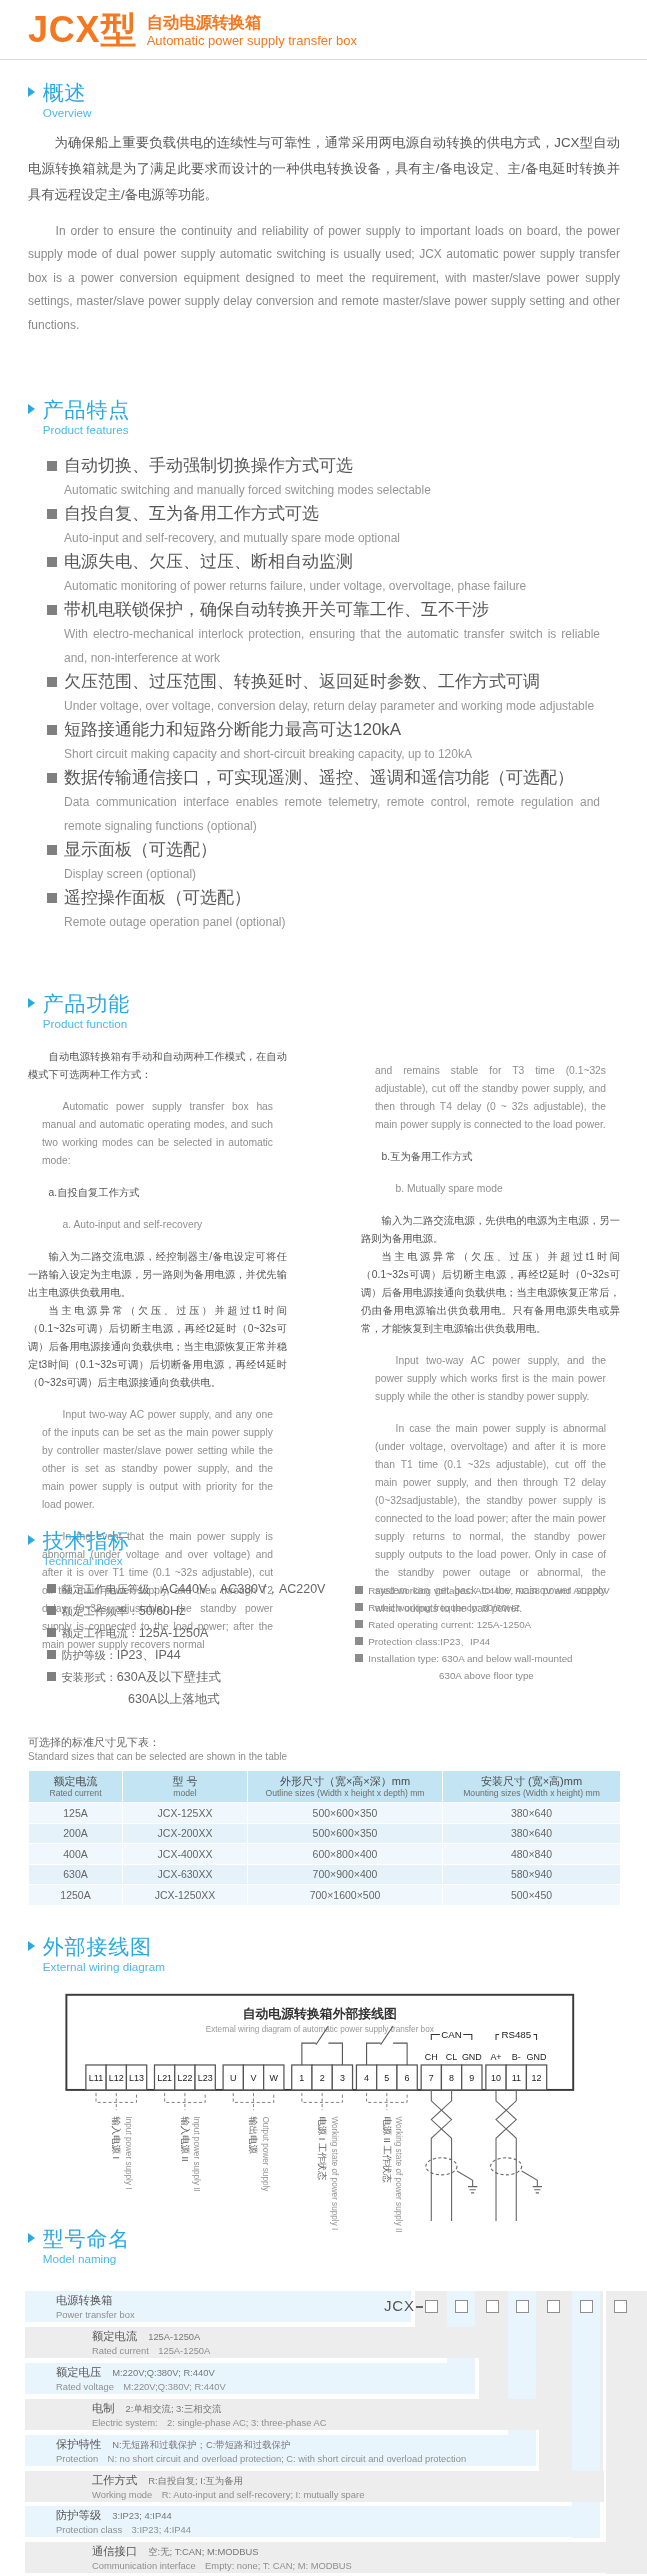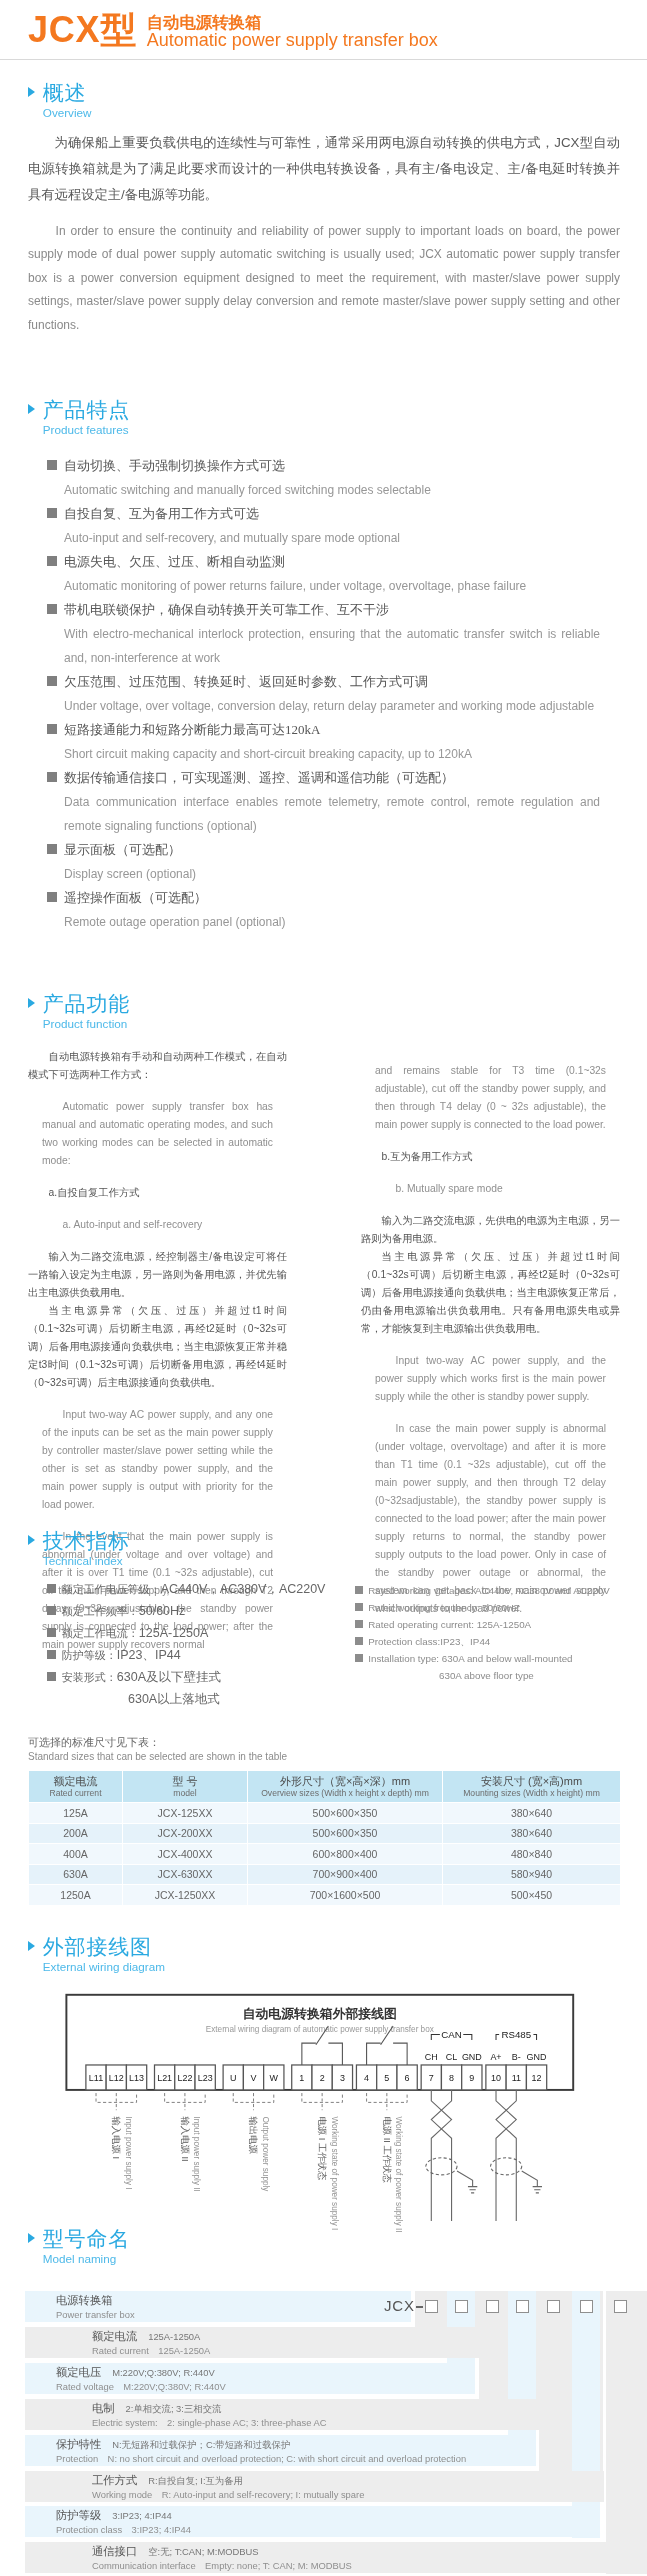--- a/index.html
+++ b/index.html
@@ -4,39 +4,39 @@
 <style>
   html,body{margin:0;padding:0;background:#ffffff;}
   .page{position:relative;width:648px;height:2576px;background:#fff;overflow:hidden;
         font-family:"Liberation Sans","DejaVu Sans",sans-serif;}
 
   
   .hdr{position:absolute;left:28px;top:9.4px;display:flex;align-items:flex-end;}
   .hdr-model{font-size:36px;font-weight:bold;color:#f4781f;letter-spacing:0.8px;line-height:41px;}
   .hdr-titles{margin-left:9.4px;padding-bottom:1.6px;}
   .hdr-zh{font-size:16.4px;font-weight:bold;color:#f4781f;line-height:20px;}
-  .hdr-en{font-size:18px;color:#f4781f;line-height:17px;}
+  .hdr-en{font-size:13px;color:#f4781f;line-height:17px;}
   .divider{position:absolute;left:0;top:59px;width:648px;height:0;border-top:1.6px solid #d9d9d9;}
 
   
   .sec{position:absolute;display:flex;}
   .tri{width:0;height:0;border-left:7.8px solid #2aa9e1;border-top:5.5px solid transparent;
        border-bottom:5.5px solid transparent;margin:7px 7.8px 0 0;}
   .sec-zh{font-size:21px;color:#2aa9e1;line-height:25px;letter-spacing:0.8px;}
   .sec-en{font-size:11.7px;color:#4db9e9;line-height:16.4px;}
 
   
   .para-zh{position:absolute;left:28px;width:592px;font-size:13.3px;color:#595959;line-height:26px;
            text-align:justify;text-indent:2em;}
   .para-en{position:absolute;left:28px;width:592px;font-size:12px;color:#8a8a8a;line-height:23.4px;
            text-align:justify;text-indent:2.3em;}
 
   
   .feats{position:absolute;left:47px;top:454px;width:553px;}
-  .f-zh{font-size:13px;color:#565656;line-height:24px;font-family:Liberation Serif, serif;}
+  .f-zh{font-size:17px;color:#565656;line-height:24px;}
   .f-sq{display:inline-block;width:10px;height:10px;background:#7f7f7f;margin-right:7px;}
   .f-en{font-size:12px;color:#979797;line-height:24px;padding-left:17px;text-align:justify;}
 
   
   .func{position:absolute;left:28px;top:1048px;width:592px;display:flex;gap:44px;}
   .fcol{width:281px;}
   .fcol + .fcol{margin-left:30px;}
   .p-zh{font-size:10.3px;color:#555;line-height:18px;text-align:justify;text-indent:2em;margin:0;}
   .p-en{font-size:10.3px;color:#8f8f8f;line-height:18px;text-align:justify;text-indent:2em;margin:14px;}
   .no-indent{text-indent:0;}
@@ -219,21 +219,21 @@
         <th>
             <div class="th-zh">额定电流</div>
             <div class="th-en">Rated current</div>
           </th>
         <th>
             <div class="th-zh">型 号</div>
             <div class="th-en">model</div>
           </th>
         <th>
             <div class="th-zh">外形尺寸（宽×高×深）mm</div>
-            <div class="th-en">Overview sizes (Width x height x depth) mm</div>
+            <div class="th-en">Outline sizes (Width x height x depth) mm</div>
           </th>
         <th>
             <div class="th-zh">安装尺寸 (宽×高)mm</div>
             <div class="th-en">Mounting sizes (Width x height) mm</div>
           </th>
       </tr>
     </thead>
     <tbody>
       <tr class="rA">
           <td>125A</td>

